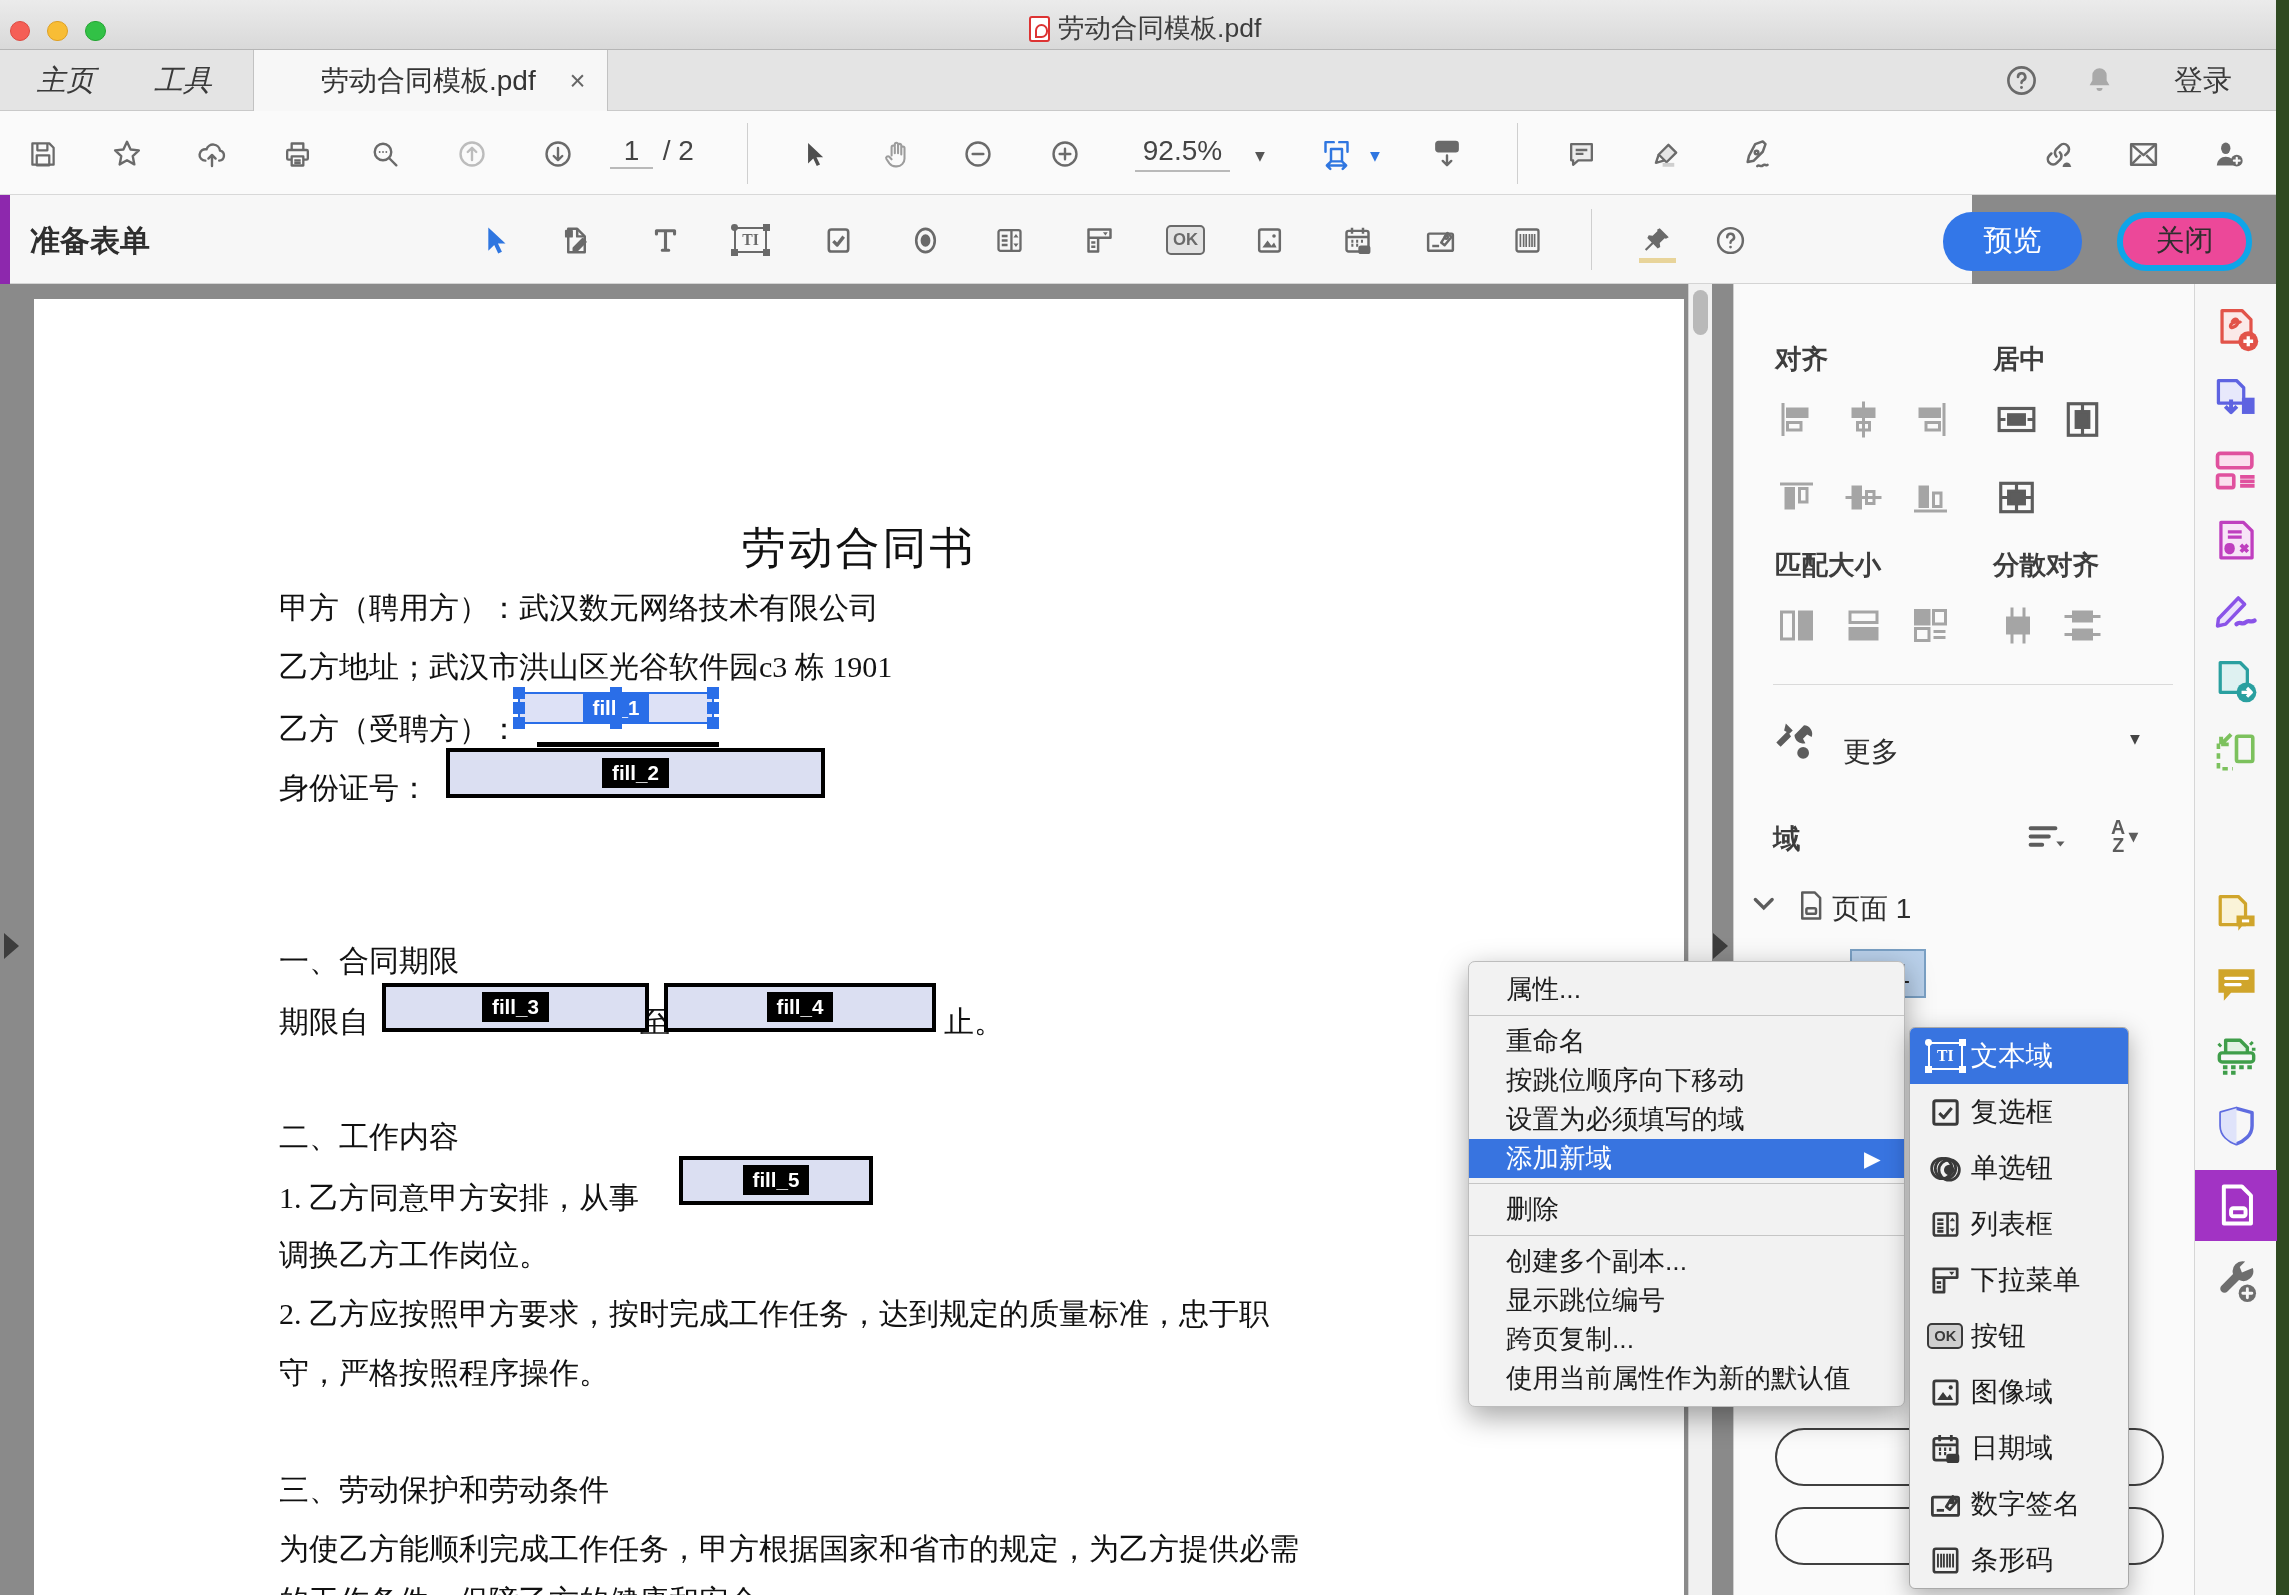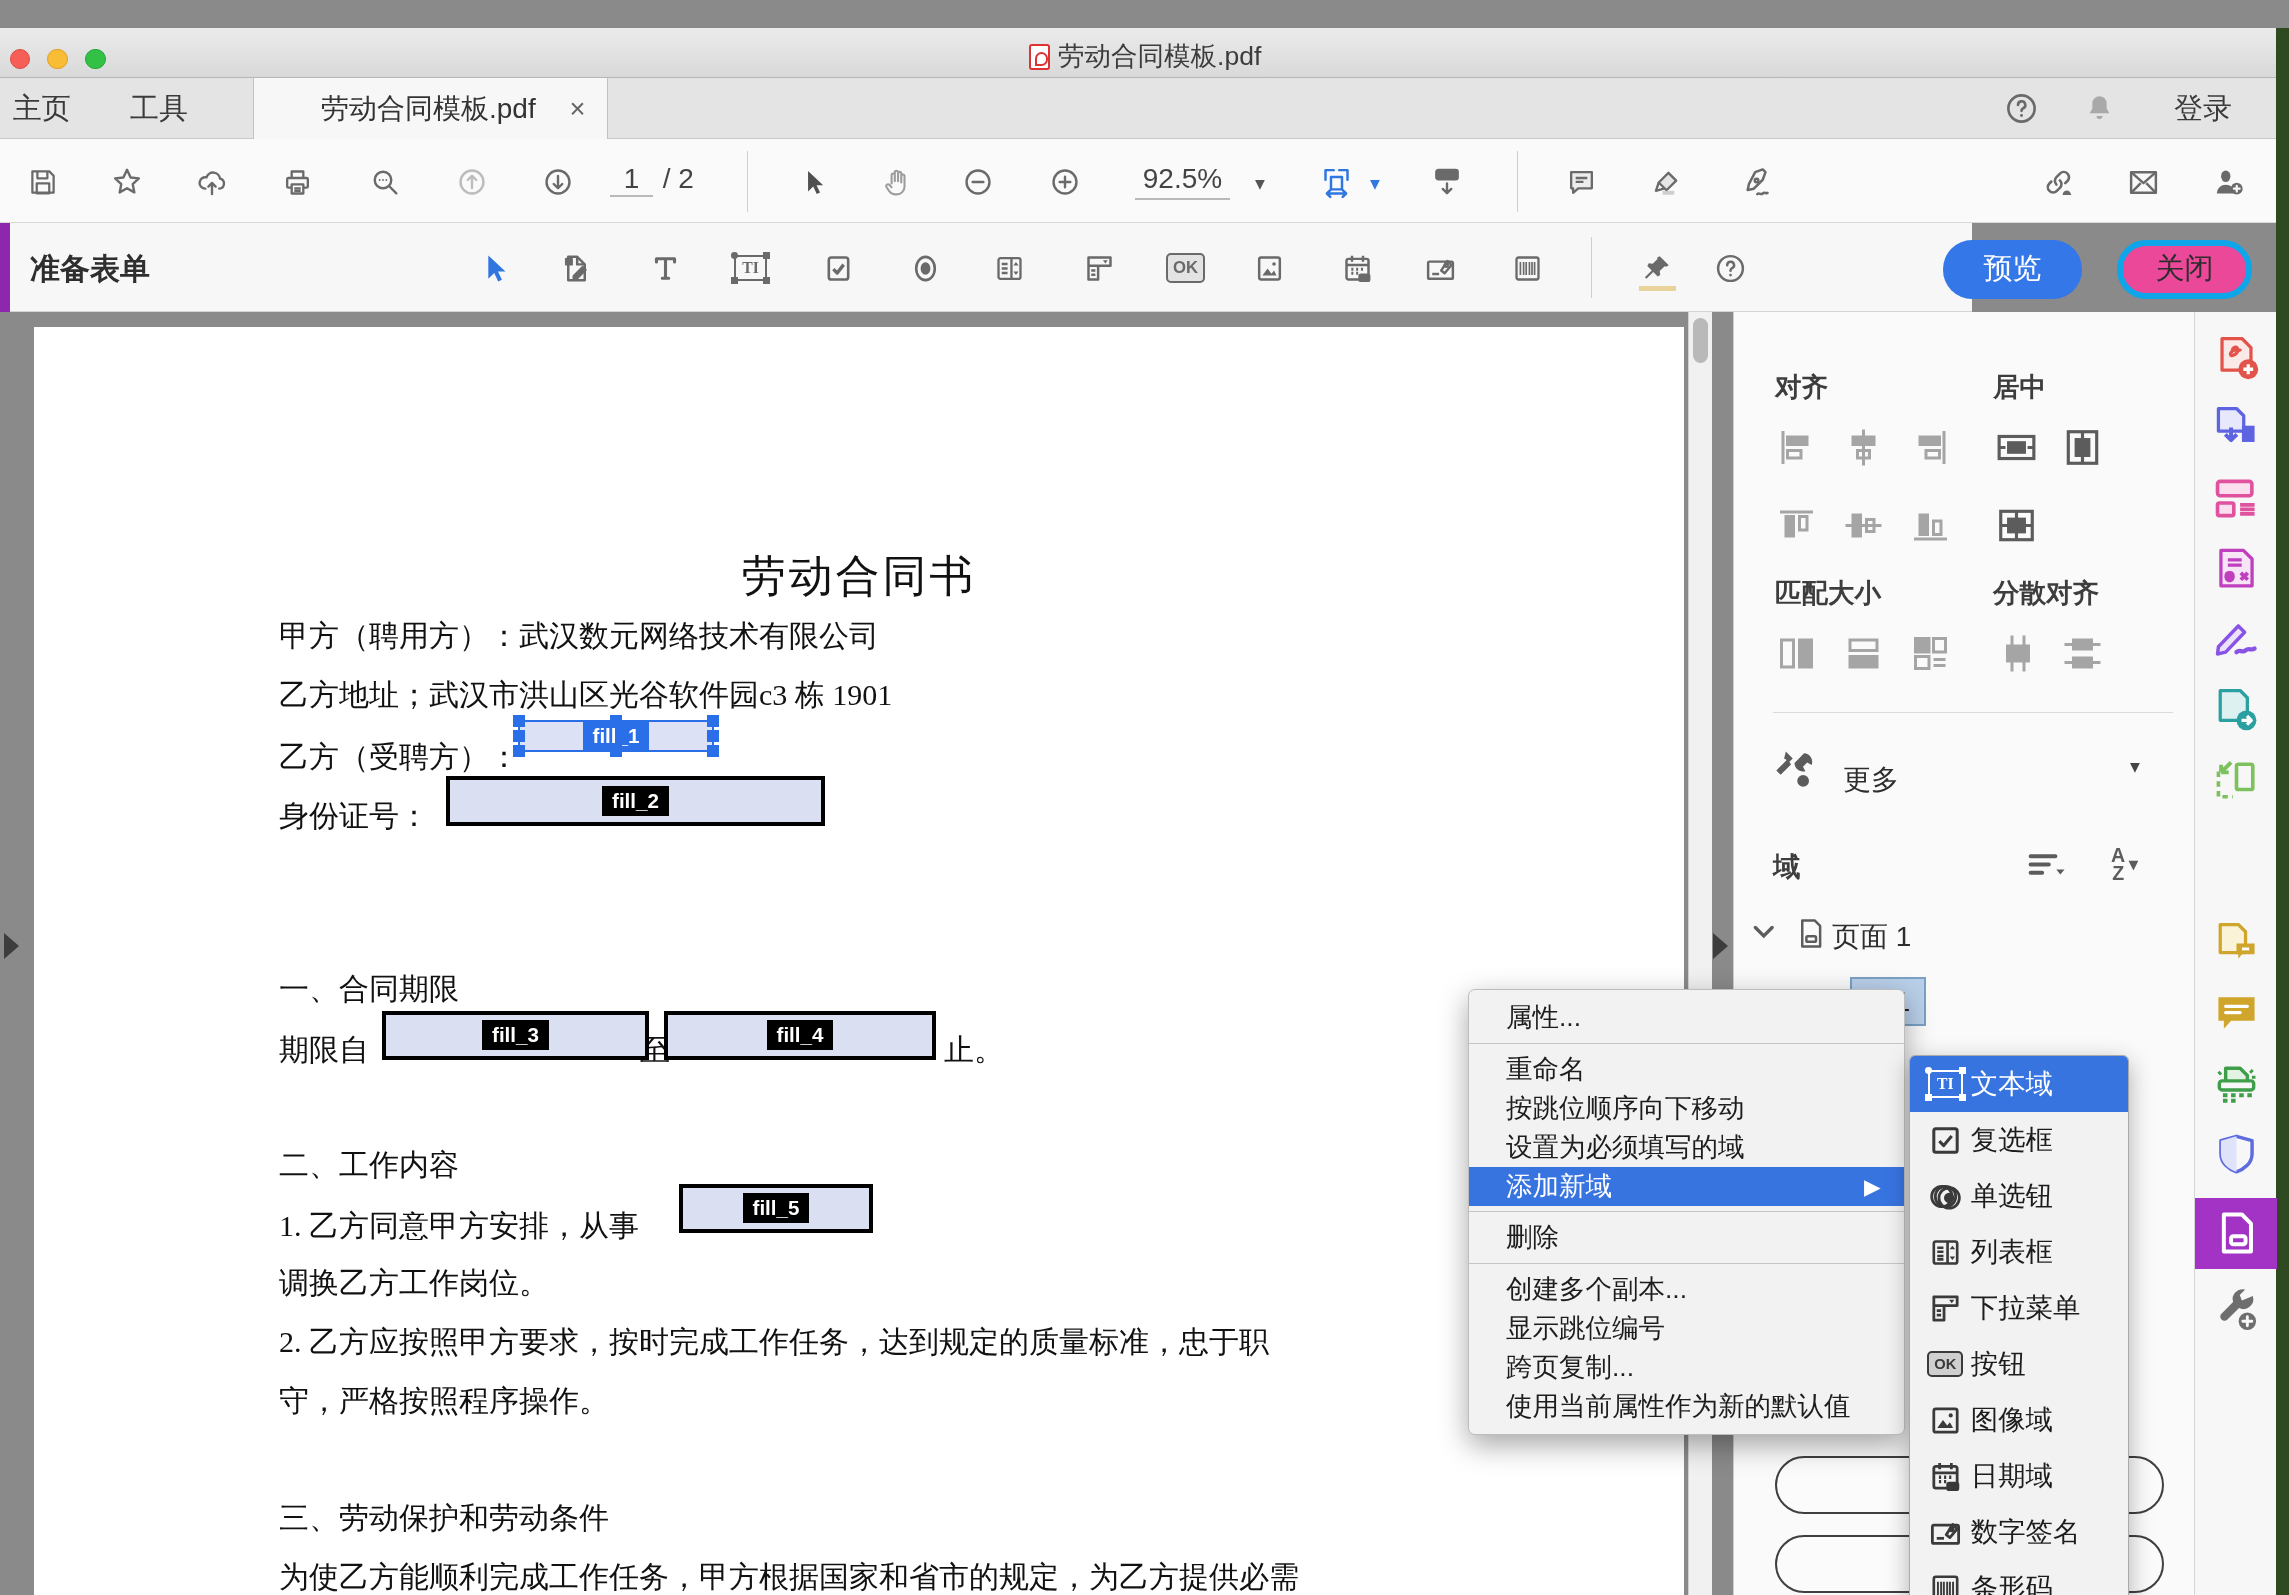--- a/index.html
+++ b/index.html
@@ -1,38 +1,38 @@
 <!DOCTYPE html>
 <html><head>
 <meta charset="utf-8">
 <style>
   * { margin:0; padding:0; box-sizing:border-box; }
   html,body { width:2290px; height:1596px; overflow:hidden; background:#8a8a8a;
               font-family:"Liberation Sans", sans-serif; }
   #app { position:relative; width:2290px; height:1596px; }
-  .abs { position:absolute;margin-top:28px; }
+  .abs { position:absolute; }
 
   
   .titlebar { left:0; top:0; width:2290px; height:50px;
     background:linear-gradient(#ebebeb,#d9d9d9); border-bottom:1px solid #b6b6b6; }
   .tl { position:absolute; top:20.6px; width:20.6px; height:20.6px; border-radius:50%; }
   .tl.red   { left:9.8px; background:#f55f56; border:1px solid #dd4a41; }
   .tl.yel   { left:47px; background:#f8bd35; border:1px solid #dfa023; }
   .tl.grn   { left:85px; background:#32c146; border:1px solid #23a532; }
   .win-title { position:absolute; left:0; right:0; top:9.8px; text-align:center;
     font-size:26.5px; color:#3c3c3c; }
   .pdfico { display:inline-block; width:21.6px; height:25.5px; border:2px solid #d33;
     border-radius:2.9px; position:relative; vertical-align:-4.9px; margin-right:7.8px; background:#fff; }
   .pdfico:after { content:""; position:absolute; left:3.9px; top:5.9px; width:9.8px; height:9.8px;
     border:2px solid #d33; border-radius:50% 50% 50% 0; }
 
   
   .tabrow { left:0; top:50px; width:2290px; height:61px; background:#e4e4e4;
     border-bottom:1px solid #c9c9c9; }
-  .toptab { position:absolute; top:0; height:61px; line-height:61px; font-size:29px; color:#3a3a3a; text-align:left; }
+  .toptab { position:absolute; top:0; height:61px; line-height:61px; font-size:29px; color:#3a3a3a; text-align:right;font-style:italic; }
   .doctab { position:absolute; left:253px; top:0; width:355px; height:61px; background:#f7f7f7;
     border-left:1px solid #c2c2c2; border-right:1px solid #c2c2c2; line-height:61px;
     font-size:28px; color:#333; padding-left:67px; }
   .doctab .x { position:absolute; right:21.6px; top:0; color:#666; font-size:27.4px; }
   .tr-ico { position:absolute; top:7.8px; width:45px; height:45px; display:flex;
     align-items:center; justify-content:center; color:#6a6a6a; }
   .signin { position:absolute; top:0; line-height:61px; font-size:29px; color:#3a3a3a; }
 
   
   .toolbar { left:0; top:111px; width:2290px; height:84px; background:#fafafa;

